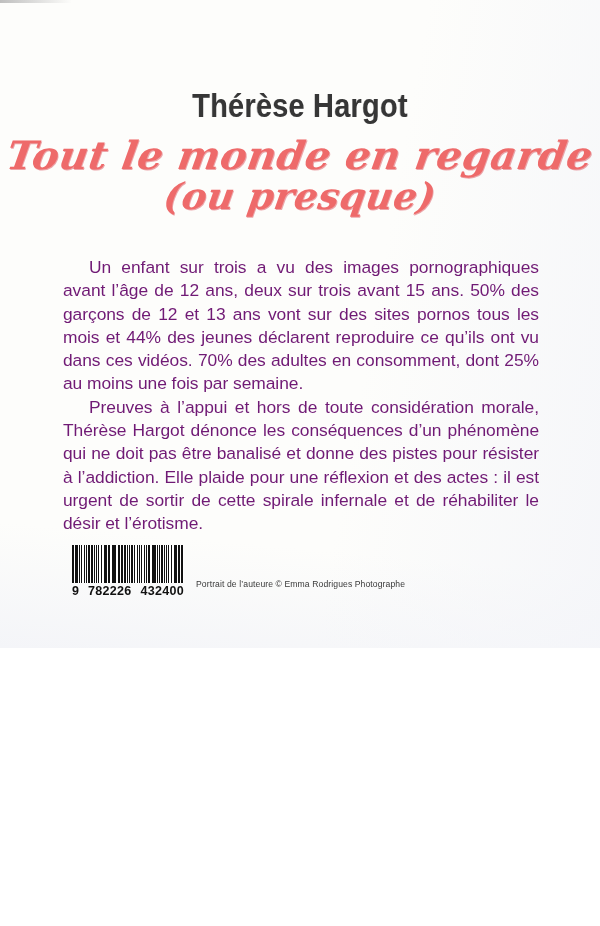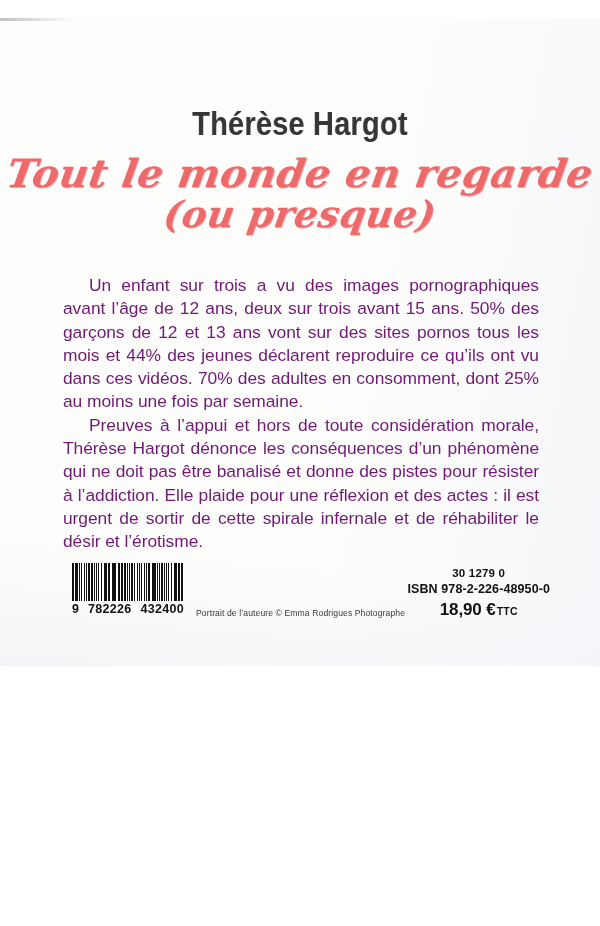--- a/index.html
+++ b/index.html
@@ -14,21 +14,20 @@
     font-family: "Liberation Sans", sans-serif;
     overflow: hidden;
   }
 
   .cover {
     position: relative;
     width: 600px;
     height: 648px;
     background: #fdfdfb;
     box-sizing: border-box;
-    margin-top: 18px;
   }
 
   
   .paper-tint {
     position: absolute;
     inset: 0;
     background:
       linear-gradient(100deg, rgba(250,250,252,0) 60%, rgba(244,245,249,0.85) 100%),
       linear-gradient(185deg, rgba(255,255,255,0) 82%, rgba(243,244,248,0.9) 100%);
     pointer-events: none;
@@ -146,21 +145,21 @@
     font-family: "Liberation Sans", sans-serif;
     font-size: 12.5px;
     font-weight: bold;
     color: #111111;
     letter-spacing: 0.3px;
   }
 
   .photo-credit {
     position: absolute;
     left: 196px;
-    top: 52px;
+    top: 41px;
     font-family: "Liberation Sans Narrow", "Liberation Sans", sans-serif;
     font-size: 8.6px;
     color: #3a3a3a;
     letter-spacing: 0.1px;
     white-space: nowrap;
   }
 
   .isbn-block {
     position: absolute;
     right: 50px;
@@ -315,20 +314,15 @@
         </div>
       <div class="barcode-digits">
         <span>9</span>
         <span>782226</span>
         <span>432400</span>
       </div>
     </div>
 
     <div class="photo-credit">Portrait de l’auteure © Emma Rodrigues Photographe</div>
 
-    <div class="isbn-block">
-      <div class="isbn-code">30 1279 0</div>
-      <div class="isbn-number">ISBN 978-2-226-48950-0</div>
-      <div class="price-line"><span>18,90 €</span><span class="ttc">TTC</span></div>
-    </div>
 
   </div>
 </div>
 
 </body></html>

